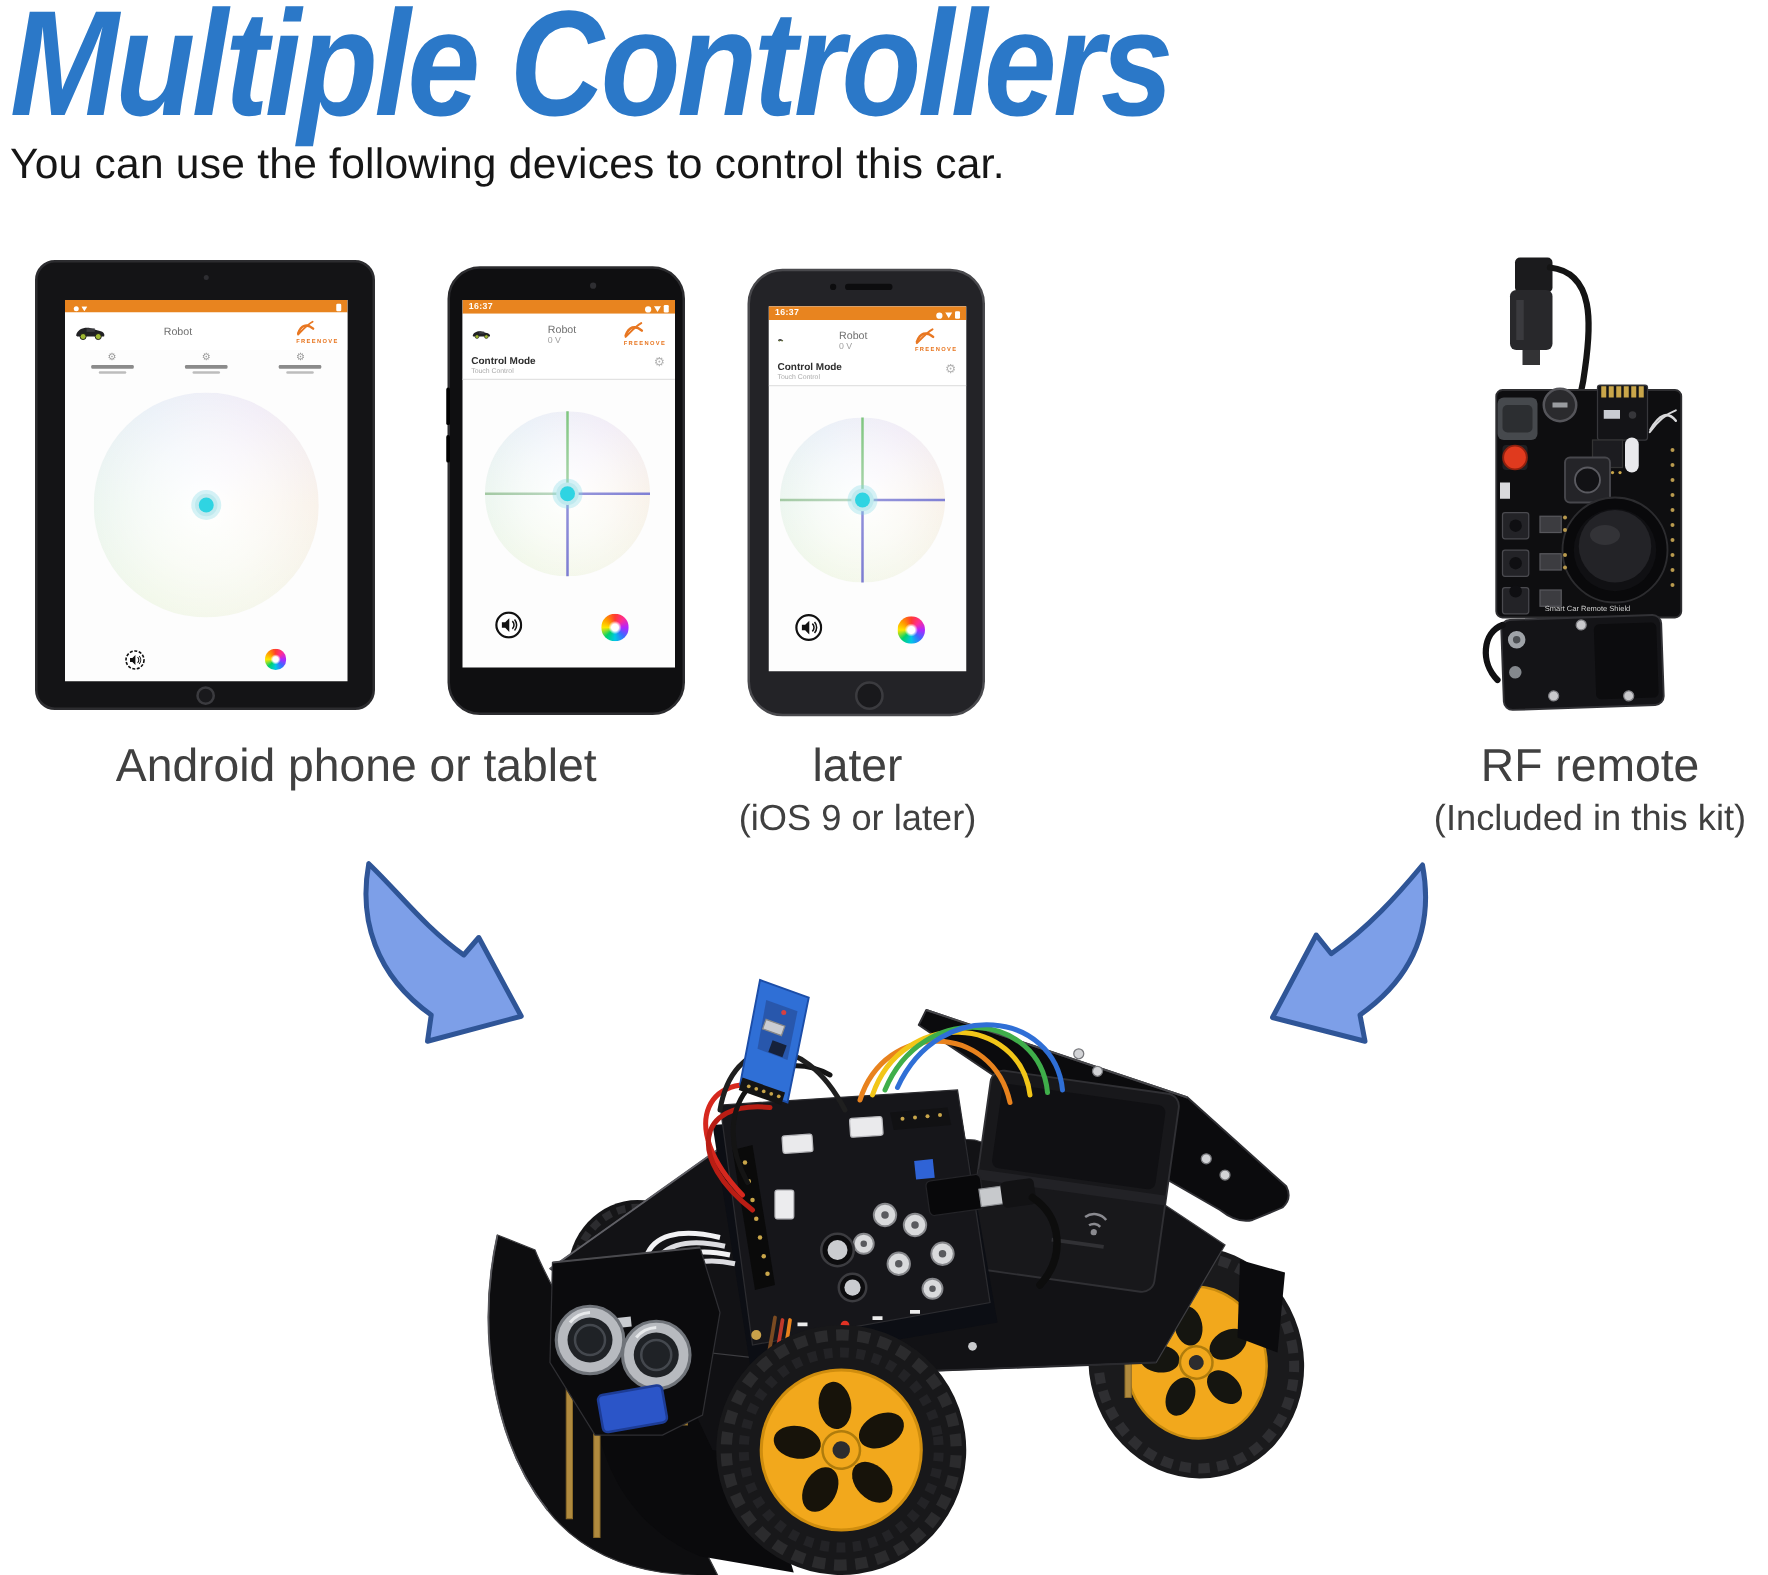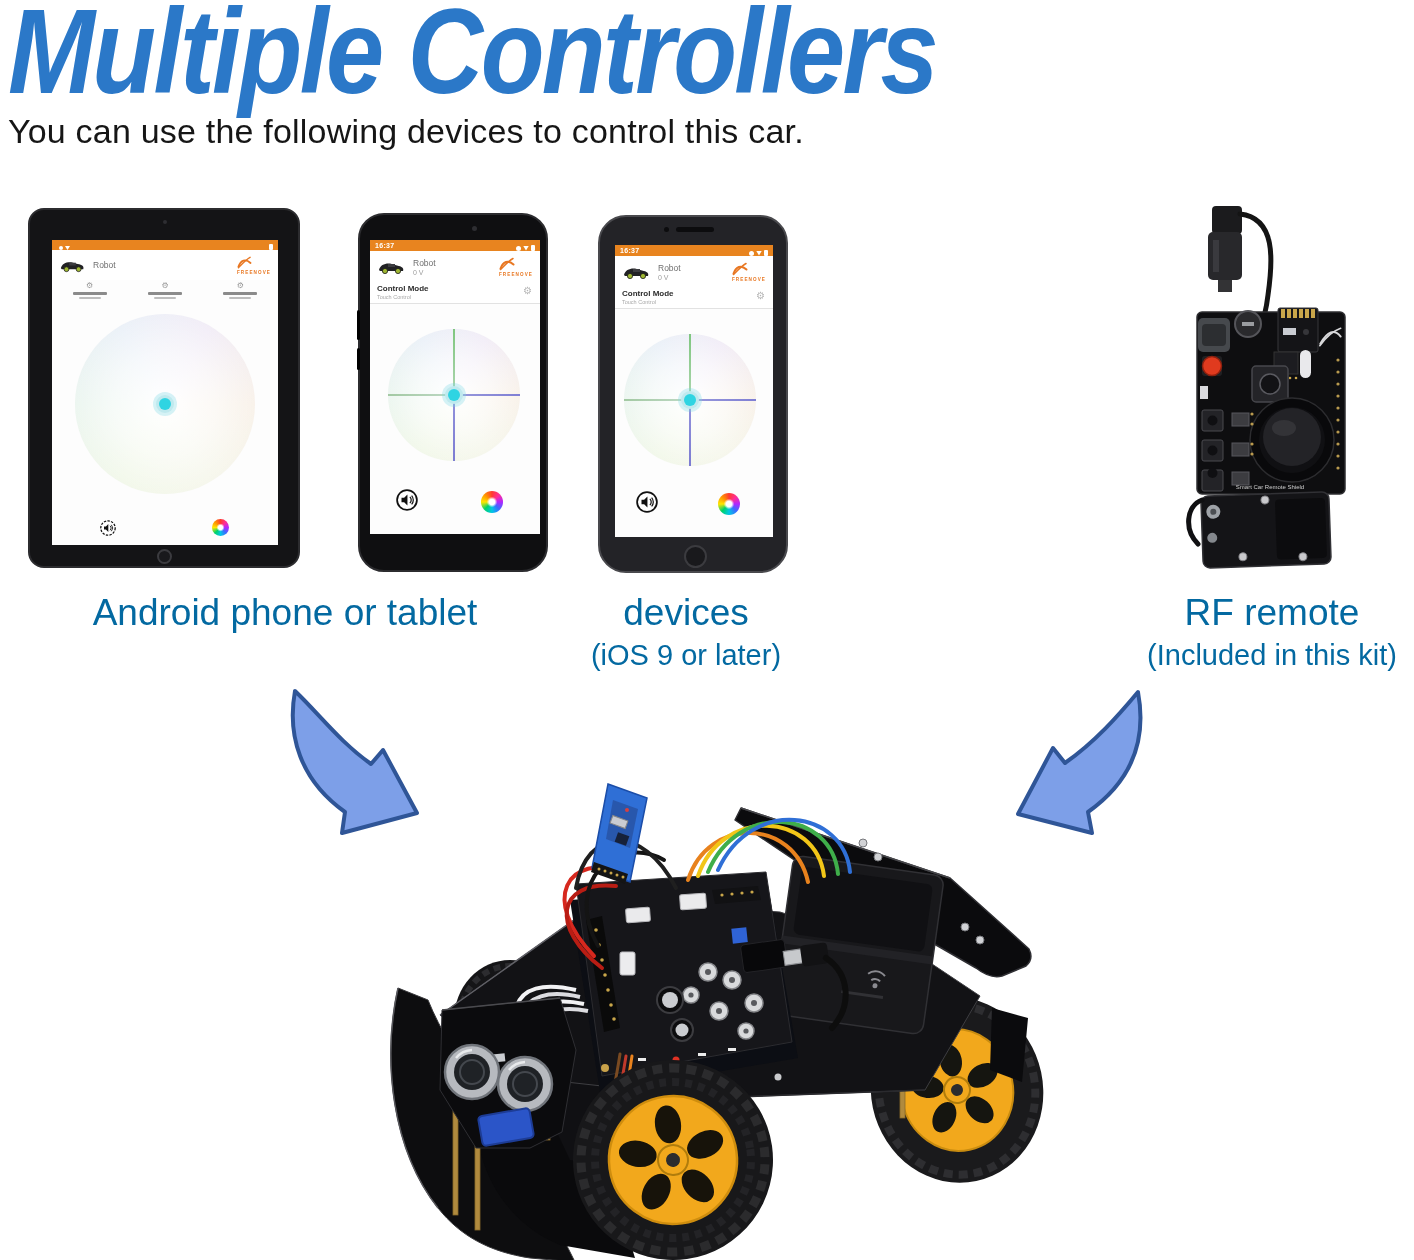--- a/index.html
+++ b/index.html
@@ -13,35 +13,35 @@
   #page-title{
     left:8px;top:-10px;font-size:120px;line-height:1.02;font-style:italic;font-weight:bold;
     letter-spacing:-3px;color:var(--title-blue,#2B78C8);
     transform:scaleX(.87);transform-origin:left top;white-space:nowrap;
   }
   #page-subtitle{
     left:8px;top:112px;font-size:34px;color:#161616;letter-spacing:.2px;white-space:nowrap;
   }
 
   
-  .dev-label{text-align:center;color:#0369a1;}
+  .dev-label{text-align:center;color:#404040;}
   .dev-label .t{font-size:37px;line-height:1.15;}
   .dev-label .s{font-size:29px;line-height:1.2;margin-top:3px;}
 
   
   .device-body{background:#141416;border-radius:18px;border:2px solid #2c2c2f;box-sizing:border-box;}
   .screen{position:absolute;background:#fdfdfd;overflow:hidden;}
   .sbar{position:absolute;left:0;right:0;top:0;height:11px;background:var(--accent-orange,#E8841F);
         display:flex;align-items:center;justify-content:space-between;padding:0 5px;box-sizing:border-box;}
   .sbar .time{color:#fff;font-size:7px;font-weight:bold;letter-spacing:.3px;}
   .sico{display:inline-block;width:5px;height:5px;background:#fff;border-radius:50%;margin-left:2px;}
   .sico.wifi{border-radius:0;clip-path:polygon(0 0,100% 0,50% 100%);}
   .sico.batt{border-radius:1px;width:4px;height:6px;}
   .appheader{position:absolute;left:0;right:0;top:11px;height:31px;display:flex;align-items:center;
-             padding:0 7px;box-sizing:border-box;background:#fff;}
+             padding:0 7px;box-sizing:border-box;background:#fff;gap:38px;}
   .appheader .namecol{margin-left:6px;}
   .appheader .nm{font-size:8.5px;color:#6f6f6f;}
   .appheader .vv{font-size:7px;color:#9d9d9d;margin-top:1px;}
   .logo{margin-left:auto;text-align:center;}
   .brandtxt{font-size:4.6px;color:var(--brand-orange,#E87722);font-weight:bold;letter-spacing:1.1px;margin-top:1px;}
   .ctrlrow{position:absolute;left:0;right:0;top:42px;height:22px;border-bottom:1px solid #e2e2e2;
            background:#fff;padding:2px 7px;box-sizing:border-box;}
   .ctrlrow .cl{font-size:8px;font-weight:bold;color:#2d2d2d;}
   .ctrlrow .cv{font-size:5.5px;color:#a9a9a9;margin-top:1px;}
   .gear{position:absolute;right:8px;top:4px;font-size:10px;color:#b5b5b5;line-height:1;}
@@ -331,21 +331,21 @@
     <circle cx="62" cy="356" r="4" fill="#c9c9cc" stroke="#808085"></circle>
     <circle cx="122" cy="358" r="4" fill="#c9c9cc" stroke="#808085"></circle>
   </g>
   <path d="M22,300 C6,306 4,330 18,344" stroke="#101012" stroke-width="5" fill="none" stroke-linecap="round"></path>
 </svg>
 
 <div class="abs dev-label" style="left:35px;top:592px;width:500px;">
   <div class="t">Android phone or tablet</div>
 </div>
 <div class="abs dev-label" style="left:536px;top:592px;width:300px;">
-  <div class="t">devices</div>
+  <div class="t">later</div>
   <div class="s">(iOS 9 or later)</div>
 </div>
 <div class="abs dev-label" style="left:1062px;top:592px;width:420px;">
   <div class="t">RF remote</div>
   <div class="s">(Included in this kit)</div>
 </div>
 
 <svg class="abs" style="left:280px;top:680px;" width="150" height="165" viewBox="0 0 150 165">
   <path d="M15,11 C7,55 20,100 65,132 L62,153 L137,133 L103,70 L91,84 C60,62 40,35 15,11 Z" fill="var(--arrow-fill,#7D9FE8)" stroke="var(--arrow-stroke,#2F5597)" stroke-width="4" stroke-linejoin="round"></path>
 </svg>

